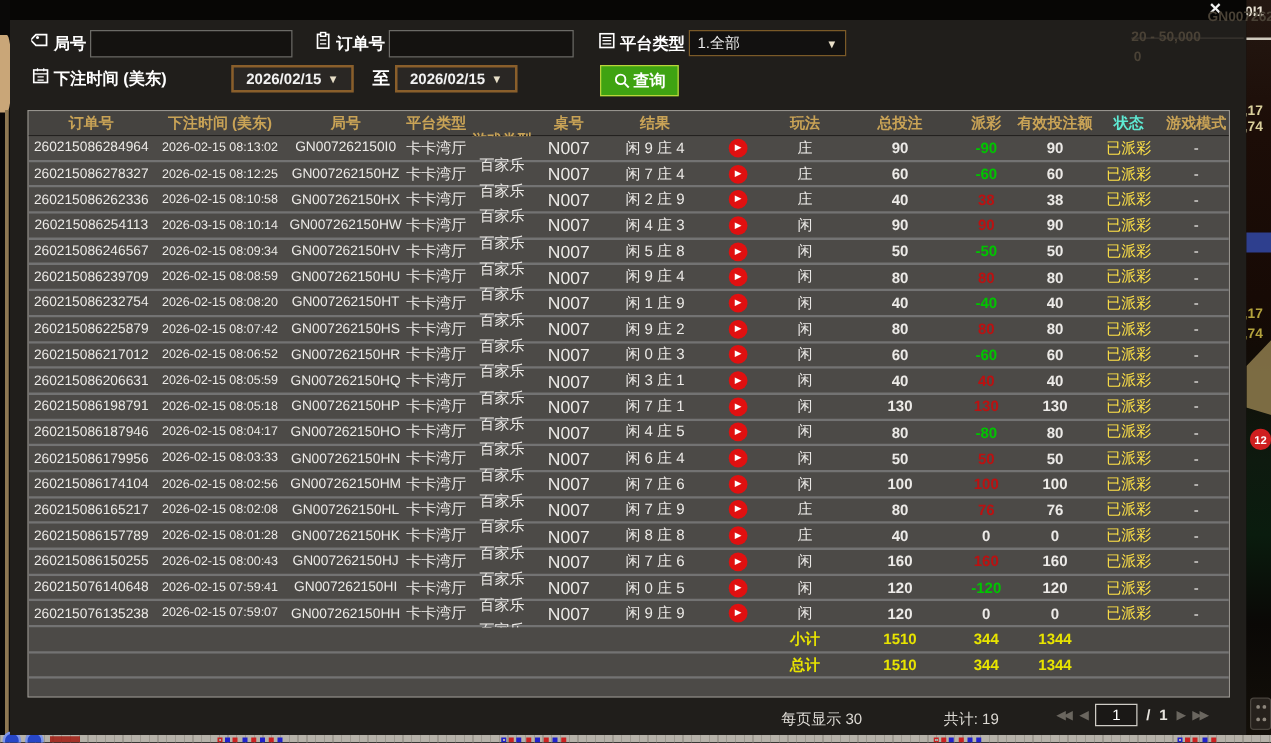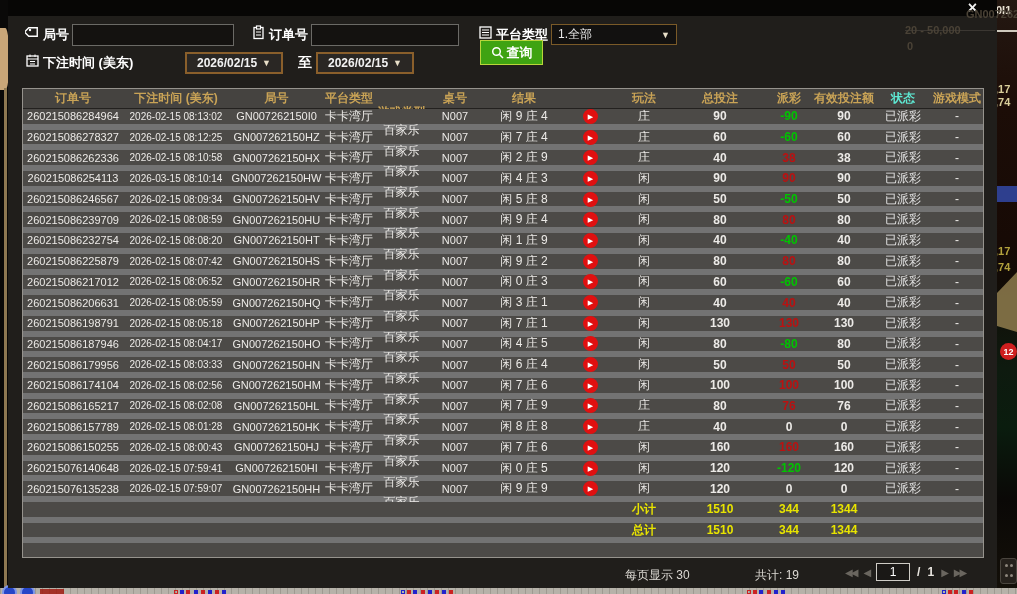--- a/index.html
+++ b/index.html
@@ -51,43 +51,43 @@
   .tinput { position:absolute; height:22px; background:#141210; border:1px solid #6b6a66;
             color:#e8e8e8; font-size:12px; padding:0 5px; }
   .dropdown { position:absolute; height:21px; background:#121110; border:1px solid #7a5a28;
               color:#e8e8e8; font-size:12px; display:flex; align-items:center; padding:0 6px;
               justify-content:space-between; cursor:pointer; }
   .datebox { position:absolute; height:22px; background:#2a2724; border:2px solid #8a5f2b;
              color:#f2f2f2; font-size:12px; font-weight:bold; display:flex; align-items:center;
              justify-content:center; gap:5px; cursor:pointer; }
   .arrow-down { color:#e8dfc8; font-size:9px; }
   .to-label { position:absolute; color:#fff; font-size:14px; font-weight:bold; }
-  .search-btn { position:absolute; left:472px; top:24px; width:63px; height:25px; background:#3fa312;
+  .search-btn { position:absolute; left:472px; top:36px; width:63px; height:25px; background:#3fa312;
                 border:1px solid #b9d53a; color:#fff; font-size:13px; font-weight:bold;
                 display:flex; align-items:center; justify-content:center; gap:3px; cursor:pointer; }
   .search-btn svg { width:13px; height:13px; }
 
   
   .table { position:absolute; left:14px; top:88px; width:962px; height:470px;
            border:1px solid #96938d; background:#4c4a47; display:flex; flex-direction:column;
            font-size:12px; color:#eceae7; }
   .thead { display:flex; align-items:center; height:20px; background:#454340;
            color:#c9a356; font-weight:bold; border-bottom:1px solid #23211f; }
-  .trow { display:flex; align-items:center; height:20.7px; border-bottom:6px solid #737373;
+  .trow { display:flex; align-items:center; height:20.7px; border-bottom:2px solid #737373;
           background:#4c4a47; }
   .trow > div, .thead > div { text-align:center; white-space:nowrap; overflow:visible; }
   .c-id{width:100px; font-size:11px;} .c-time{width:106px; font-size:10px;}
   .c-round{width:95px; font-size:11px;} .c-plat{width:50px;} .c-game{width:55px;margin-top:28px;}
-  .c-tbl{width:52px; font-size:11px;} .c-res{width:86px;} .c-btn{width:46px;}
+  .c-tbl{width:52px; font-size:14px;} .c-res{width:86px;} .c-btn{width:46px;}
   .c-play{width:62px;} .c-bet{width:90px; font-weight:bold;} .c-pay{width:48px;}
   .c-valid{width:62px; font-weight:bold;} .c-status{width:56px;} .c-mode{width:52px;}
   .thead .c-id,.thead .c-time,.thead .c-round,.thead .c-tbl { font-size:12px; }
   .pos { color:#bb1111; font-weight:bold; } .neg { color:#00c400; font-weight:bold; }
   .zero { color:#eceae7; font-weight:bold; }
-  .c-status { color:#e5e5e5; }
+  .c-status { color:#fde047; }
   .play-btn { width:15px; height:15px; border-radius:50%; background:#e01010; margin:0 auto;
               display:flex; align-items:center; justify-content:center; cursor:pointer; }
   .play-btn span { color:#fff; font-size:7px; line-height:1; transform:translateX(0.5px); }
   .total-row { font-weight:bold; }
   .total-row .c-play, .total-row .c-bet, .total-row .c-pay, .total-row .c-valid { color:#e8e400; }
   .filler { flex:1; background:#4c4a47; }
 
   
   .tfoot { position:absolute; left:0; top:558px; width:100%; height:30px; color:#dddad4; font-size:12px; }
   .tfoot .perpage { position:absolute; left:617px; top:9px; }

